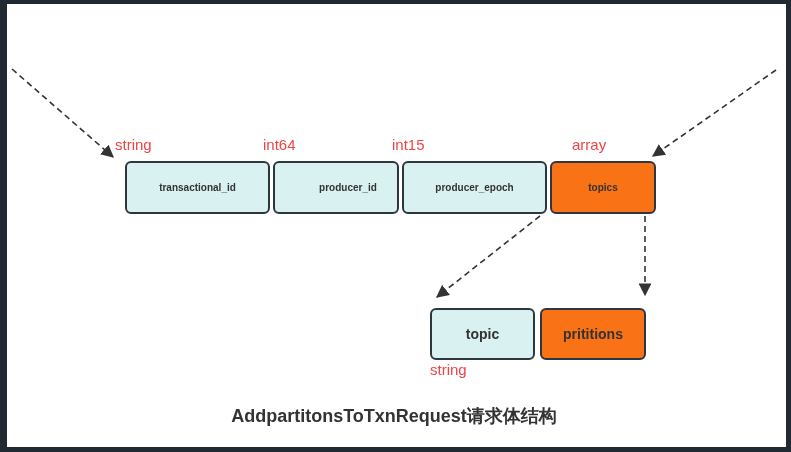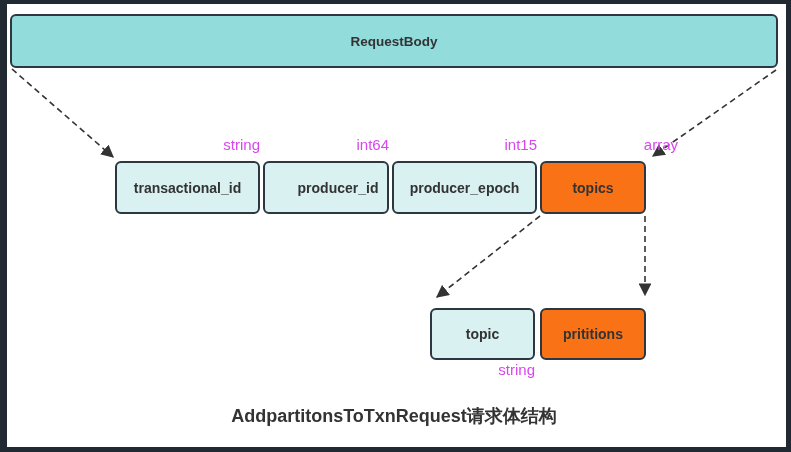--- a/index.html
+++ b/index.html
@@ -39,41 +39,42 @@
     color: #333333;
   }
   .banner {
     left: 10px; top: 14px;
     width: 768px; height: 54px;
     background: #92dcdc;
     font-size: 13.5px;
   }
   .field {
     top: 161px; height: 53px;
-    font-size: 14px;
+    font-size: 10px;
+    margin-left: 10px;
   }
   .light { background: #d9f1f1; }
   .dark  { background: #f97316; }
   .f-tx     { left: 115px; width: 145px; }
   .f-pid    { left: 263px; width: 126px; padding-left: 24px; }
   .f-pep    { left: 392px; width: 145px; }
   .f-topics { left: 540px; width: 106px; }
   .sub {
     top: 308px; height: 52px;
     font-size: 14px;
   }
   .f-topic { left: 430px; width: 105px; }
   .f-prit  { left: 540px; width: 106px; }
   .type-label {
     position: absolute;
     height: 20px;
     line-height: 20px;
-    text-align: right;
+    text-align: left;
     font-size: 15px;
-    color: #d946ef;
+    color: #ef4444;
   }
   .t-top { top: 135px; }
   .t-bot { top: 360px; }
   .t-tx     { left: 115px; width: 145px; }
   .t-pid    { left: 263px; width: 126px; }
   .t-pep    { left: 392px; width: 145px; }
   .t-topics { left: 572px; width: 106px; }
   .t-topic  { left: 430px; width: 105px; }
   .t-prit   { left: 540px; width: 106px; }
   .title {
@@ -97,23 +98,20 @@
       <marker id="arrow" viewBox="0 0 10 10" refX="9" refY="5" markerWidth="8" markerHeight="8" orient="auto">
         <path d="M0,0 L10,5 L0,10 z" fill="#333333"></path>
       </marker>
     </defs>
     <path d="M12,69 L113,157" stroke="#333333" stroke-width="1.6" stroke-dasharray="6 4" fill="none" marker-end="url(#arrow)"></path>
     <path d="M776,70 L653,156" stroke="#333333" stroke-width="1.6" stroke-dasharray="6 4" fill="none" marker-end="url(#arrow)"></path>
     <path d="M540,216 L437,297" stroke="#333333" stroke-width="1.6" stroke-dasharray="6 4" fill="none" marker-end="url(#arrow)"></path>
     <path d="M645,216 L645,295" stroke="#333333" stroke-width="1.6" stroke-dasharray="6 4" fill="none" marker-end="url(#arrow)"></path>
   </svg>
 
-  <div class="node banner">
-    <span>RequestBody</span>
-  </div>
 
   <div class="type-label t-top t-tx">string</div>
   <div class="type-label t-top t-pid">int64</div>
   <div class="type-label t-top t-pep">int15</div>
   <div class="type-label t-top t-topics">array</div>
 
   <div class="node field light f-tx">
     <span>transactional_id</span>
   </div>
   <div class="node field light f-pid">

